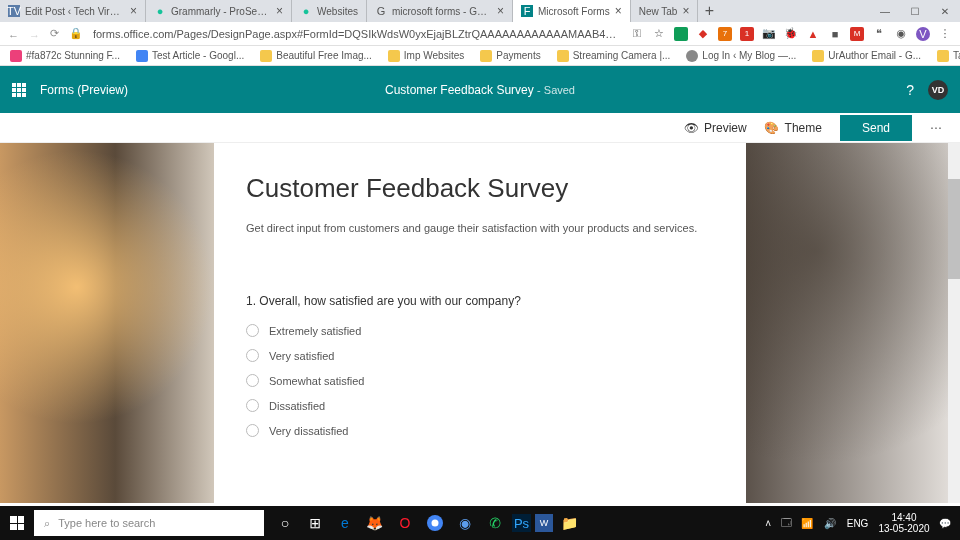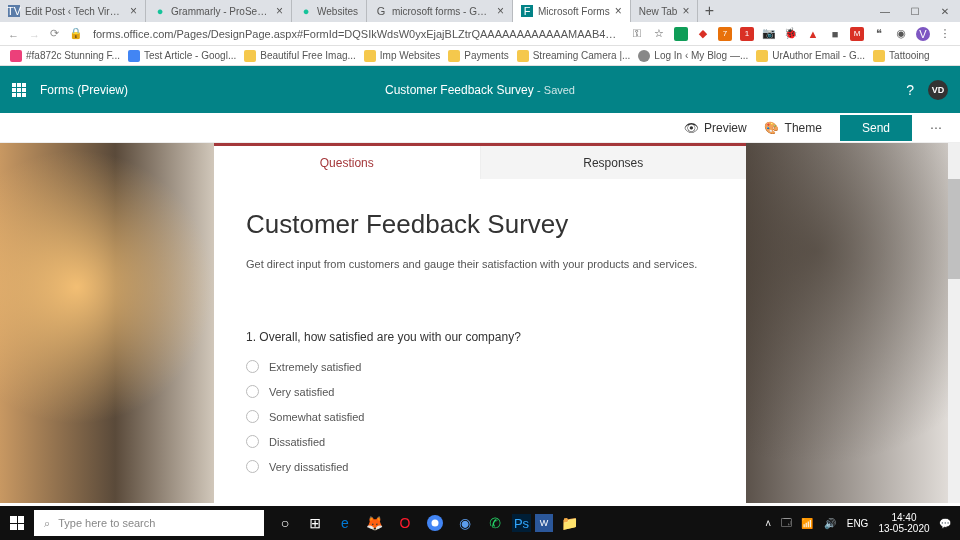--- a/index.html
+++ b/index.html
@@ -13,21 +13,21 @@
 .new-tab-plus{width:22px;display:flex;align-items:center;justify-content:center;color:#555;font-size:16px}
 .win-controls{margin-left:auto;display:flex}
 .win-btn{width:30px;display:flex;align-items:center;justify-content:center;color:#555}
 .addr-bar{height:24px;background:#fff;display:flex;align-items:center;padding:0 8px;gap:10px;font-size:11px;color:#555;border-bottom:1px solid #e0e0e0}
 .nav-arrow{color:#888}
 .addr-lock{color:#777}
 .addr-url{flex:1;color:#555;white-space:nowrap;overflow:hidden;text-overflow:ellipsis}
 .addr-icons{display:flex;gap:8px;align-items:center}
 .addr-icons span{width:14px;height:14px;display:inline-flex;align-items:center;justify-content:center;font-size:11px}
 .avatar-v{width:16px;height:16px;border-radius:50%;background:#7e57c2;color:#fff;font-size:9px;display:flex;align-items:center;justify-content:center}
-.bookmarks{height:20px;background:#fff;display:flex;align-items:center;gap:8px;padding:0 10px;font-size:10px;color:#555;border-bottom:1px solid #e0e0e0}
+.bookmarks{height:20px;background:#fff;display:flex;align-items:center;gap:16px;padding:0 10px;font-size:10px;color:#555;border-bottom:1px solid #e0e0e0}
 .bm{display:flex;align-items:center;gap:4px;white-space:nowrap}
 .bm-ico{width:12px;height:12px;background:#f5c84c;border-radius:2px;flex-shrink:0}
 .forms-hdr{height:47px;background:#038387;color:#fff;display:flex;align-items:center;padding:0 12px;font-size:12px}
 .waffle{width:14px;height:14px;display:grid;grid-template-columns:repeat(3,1fr);gap:1px;margin-right:14px}
 .waffle span{background:#fff}
 .forms-title{font-weight:400}
 .forms-survey-name{position:absolute;left:50%;transform:translateX(-50%);font-size:12px}
 .saved{opacity:0.8;font-size:11px}
 .hdr-right{margin-left:auto;display:flex;align-items:center;gap:14px}
 .help{font-size:14px}
@@ -195,24 +195,20 @@
   <div class="tb-item">
       <span>🎨</span>
       <span>Theme</span>
     </div>
   <button class="send-btn">Send</button>
   <span class="more">⋯</span>
 </div>
 
 <div class="canvas">
   <div class="form-card">
-    <div class="form-tabs">
-      <div class="form-tab active">Questions</div>
-      <div class="form-tab inactive">Responses</div>
-    </div>
     <div class="form-body">
       <h1 class="survey-title">Customer Feedback Survey</h1>
       <p class="survey-desc">Get direct input from customers and gauge their satisfaction with your products and services.</p>
       <div>
         <p class="q-text">1. Overall, how satisfied are you with our company?</p>
         <div class="opt">
             <span class="radio"></span>
             <span>Extremely satisfied</span>
           </div>
         <div class="opt">

